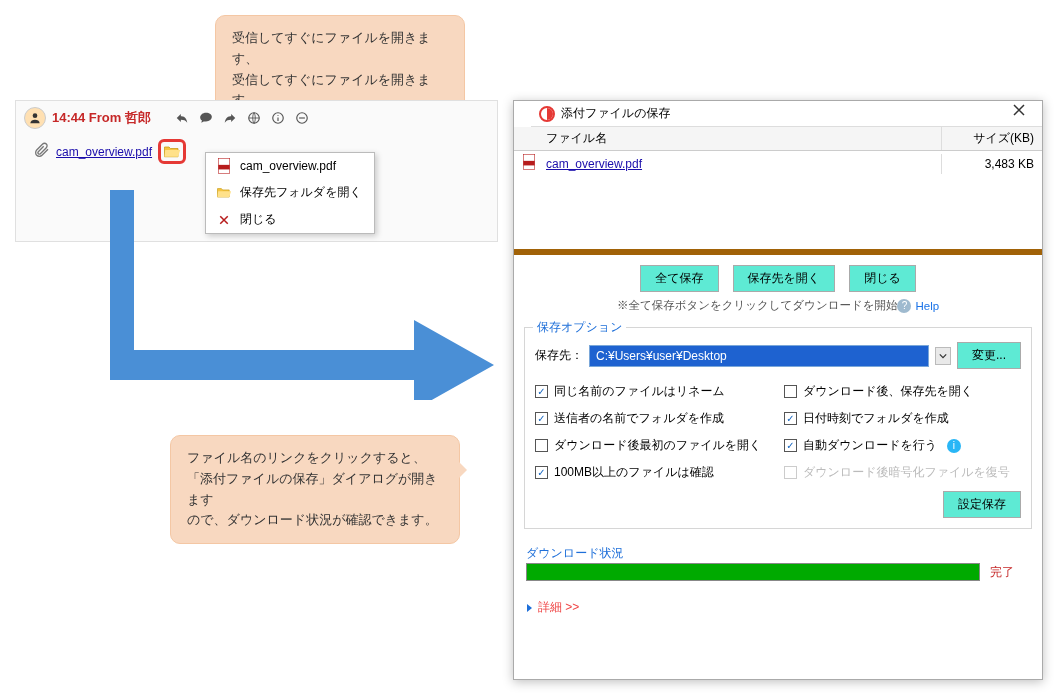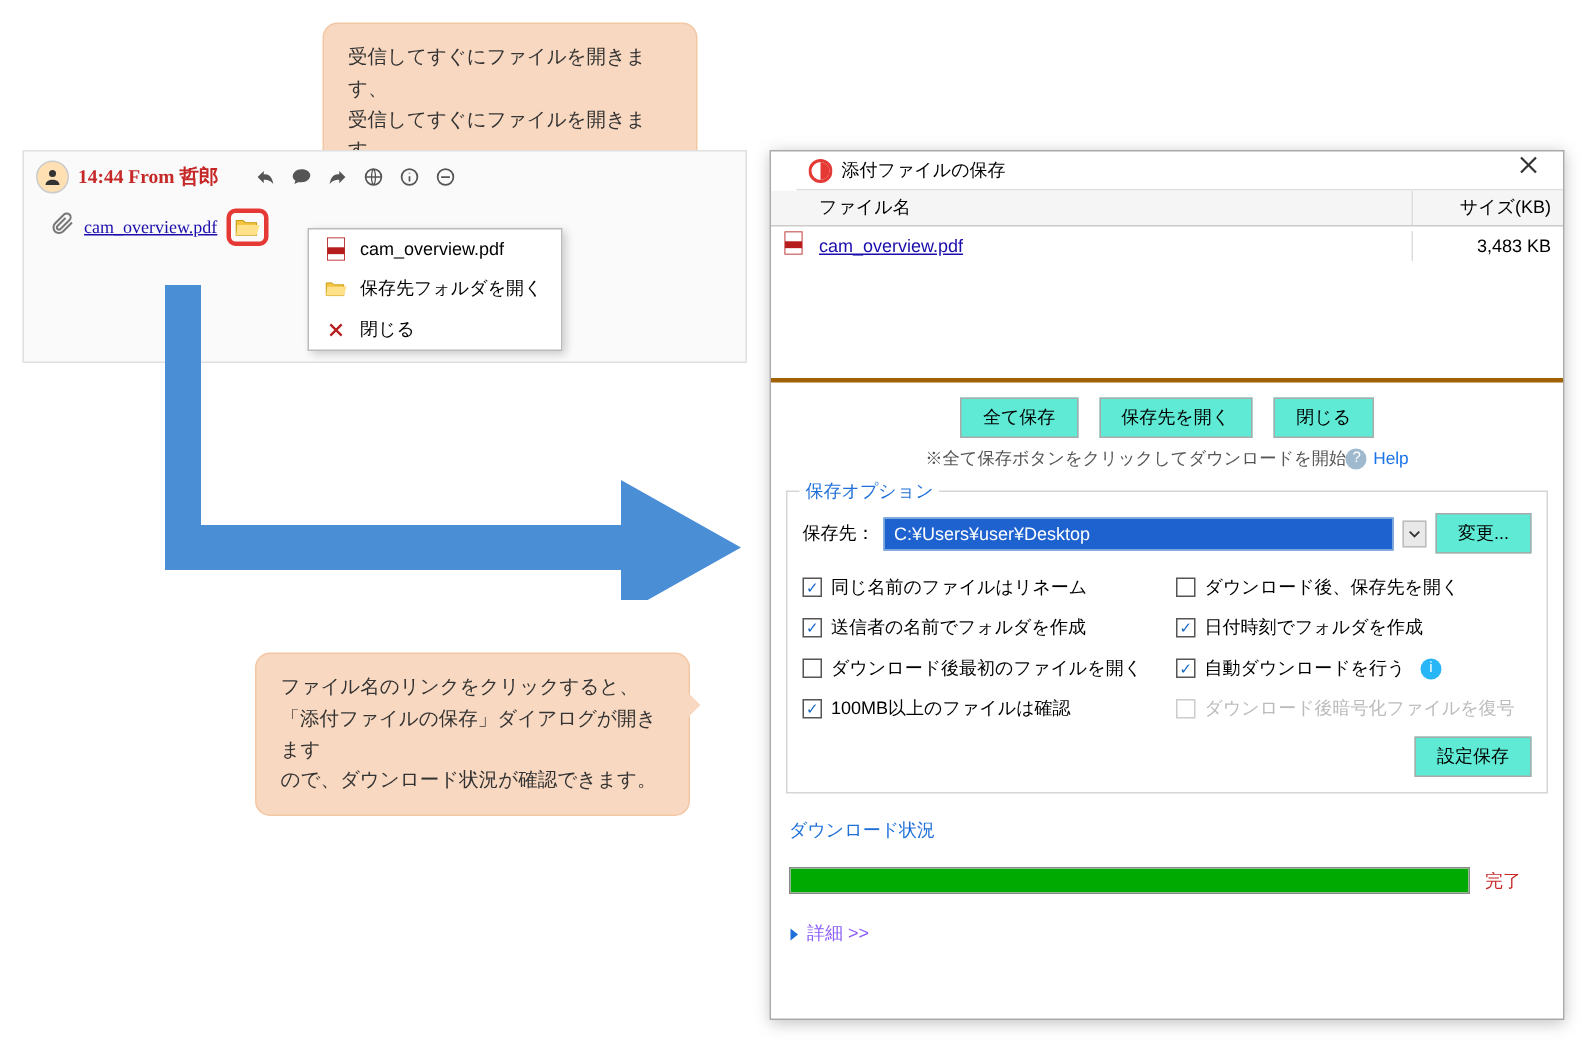--- a/index.html
+++ b/index.html
@@ -39,21 +39,20 @@
     border: 10px solid transparent;
     border-left-color: #f8d8c0;
   }
   
   .chat {
     position: absolute;
     left: 15px; top: 100px;
     width: 483px; height: 142px;
     border: 1px solid #e0e0e0;
     background: #fafafa;
-    font-family: Liberation Serif, serif;
   }
   .chat-row1 {
     display: flex; align-items: center;
     padding: 6px 8px;
     gap: 6px;
   }
   .avatar {
     width: 22px; height: 22px; border-radius: 50%;
     background: #ffe0b2; border:1px solid #ccc;
     display:flex; align-items:center; justify-content:center;
@@ -106,21 +105,21 @@
     border-bottom:1px solid #ddd;
     padding: 4px 8px;
     height: 26px;
     margin-left: 17px;
   }
   .dlg-title-left { display:flex; align-items:center; gap:6px; }
   .dlg-title-icon { width:16px; height:16px; }
   .dlg-close { width:30px; height:22px; text-align:center; font-size:14px; cursor:pointer; }
   
   .filetable {
-    border-bottom:3px solid #a16207;
+    border-bottom:6px solid #a16207;
     height:128px; overflow:auto;
     position:relative;
   }
   .ft-head, .ft-row {
     display:flex; align-items:center;
     font-size:12px;
   }
   .ft-head { background:#f5f5f5; border-bottom:1px solid #ccc; }
   .ft-head > div, .ft-row > div { padding:3px 8px; }
   .col-icon { width:24px; }
@@ -170,29 +169,29 @@
     display:flex; align-items:center; justify-content:center; font-size:10px; color:#1565c0;
   }
   .chk.disabled .chkbox { border-color:#ccc; }
   .info-icon {
     width:14px; height:14px; border-radius:50%;
     background:#29b6f6; color:#fff; font-size:10px;
     display:flex; align-items:center; justify-content:center; margin-left:4px;
   }
   .savebtn-row { display:flex; justify-content:flex-end; padding-top:10px; }
   
-  .dl-title { color:#1e6fd9; margin:10px 12px 16px; font-size:12px; }
+  .dl-title { color:#1e6fd9; margin:10px 12px 1px; font-size:12px; }
   .dl-row { display:flex; align-items:center; gap:10px; margin: 0 12px; }
   .progress {
     flex:1; height:18px; border:1px solid #888; background:#eee;
     position:relative; overflow:hidden;
   }
   .progress-fill { height:100%; width:100%; background:#0a0; }
   .dl-status { color:#c62828; width:40px; }
-  .details { color:#8b5cf6; margin:18px 12px; cursor:pointer; display:flex; align-items:center; gap:4px; }
+  .details { color:#ef4444; margin:18px 12px; cursor:pointer; display:flex; align-items:center; gap:4px; }
 </style>
 </head>
 <body>
 
 <div class="callout callout1">
   <div>受信してすぐにファイルを開きます、</div>
   <div>受信してすぐにファイルを開きます。</div>
 </div>
 
 <div class="callout callout2">

